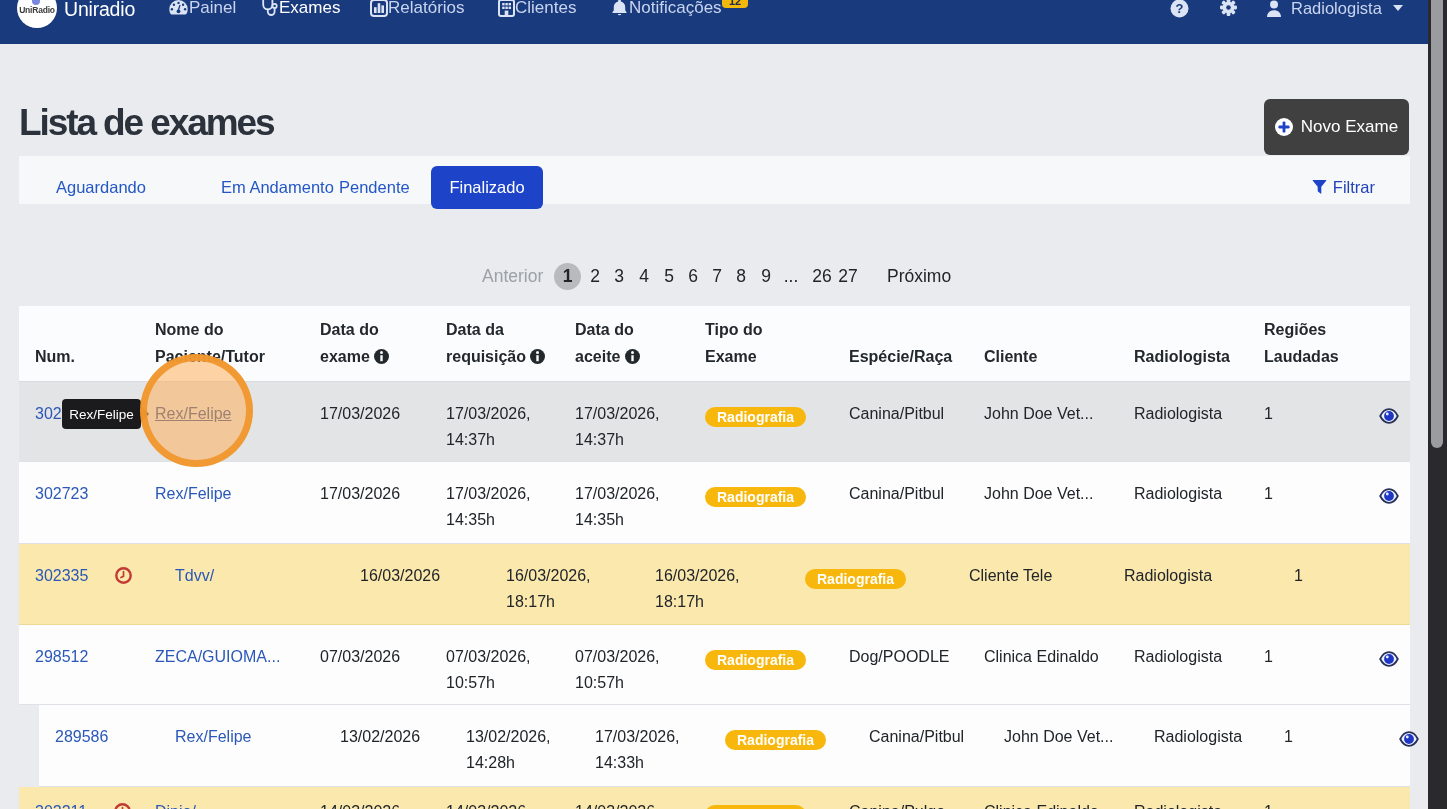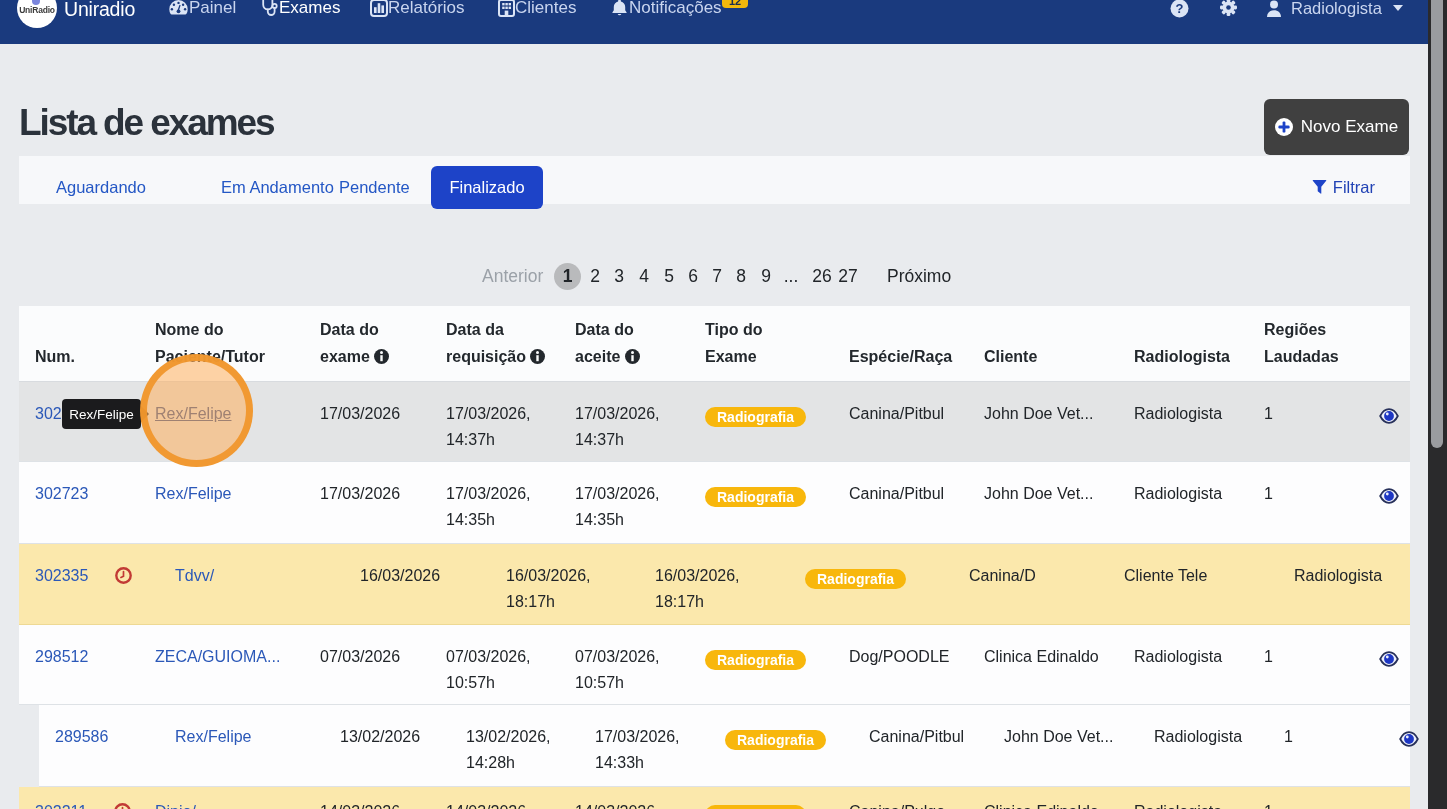--- a/index.html
+++ b/index.html
@@ -296,21 +296,20 @@
     <div class="trow tr yellow" style="height:81px;gap:20px;">
       <div class="cell"><a class="lk" href="#">302335</a><svg width="17" height="17" viewBox="0 0 17 17" style="display:inline-block;vertical-align:-3px;margin-left:27px;">
             <circle cx="8.5" cy="8.5" r="7.2" fill="none" stroke="#c23a35" stroke-width="2.4"></circle>
             <path d="M8.5 4.6 L8.5 9.2 L5.9 10.4" fill="none" stroke="#c23a35" stroke-width="1.7" stroke-linecap="round"></path>
           </svg></div>
       <div class="cell"><a class="lk" href="#">Tdvv/</a></div>
       <div class="cell">16/03/2026</div>
       <div class="cell">16/03/2026,<br>18:17h</div>
       <div class="cell">16/03/2026,<br>18:17h</div>
       <div class="cell"><span class="bdg">Radiografia</span></div>
-      <div class="cell">Canina/D</div>
       <div class="cell">Cliente Tele</div>
       <div class="cell">Radiologista</div>
       <div class="cell">1</div>
       <div class="cell eyecell">
           <svg class="eye" width="20" height="16" viewBox="0 0 20 16">
             <path d="M1.2 8 C3.6 3.2 6.6 1.2 10 1.2 C13.4 1.2 16.4 3.2 18.8 8 C16.4 12.8 13.4 14.8 10 14.8 C6.6 14.8 3.6 12.8 1.2 8 Z" fill="#eef1fb" stroke="#27305a" stroke-width="1.8"></path>
             <circle cx="10" cy="8" r="4.9" fill="#1d36c4"></circle>
             <circle cx="8.3" cy="6" r="1.4" fill="#eef1fb"></circle>
           </svg>
         </div>

